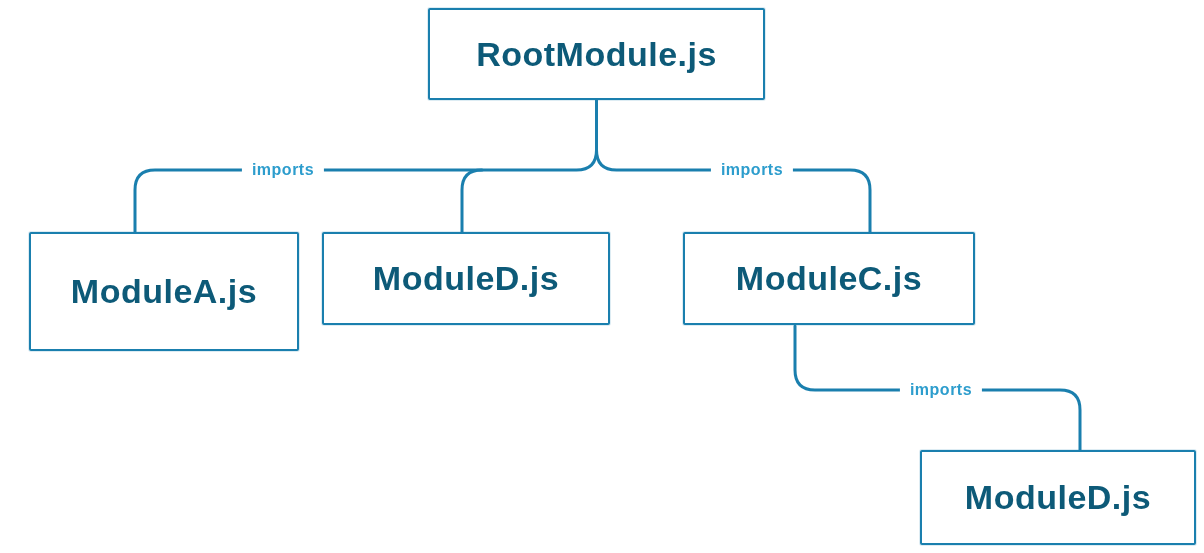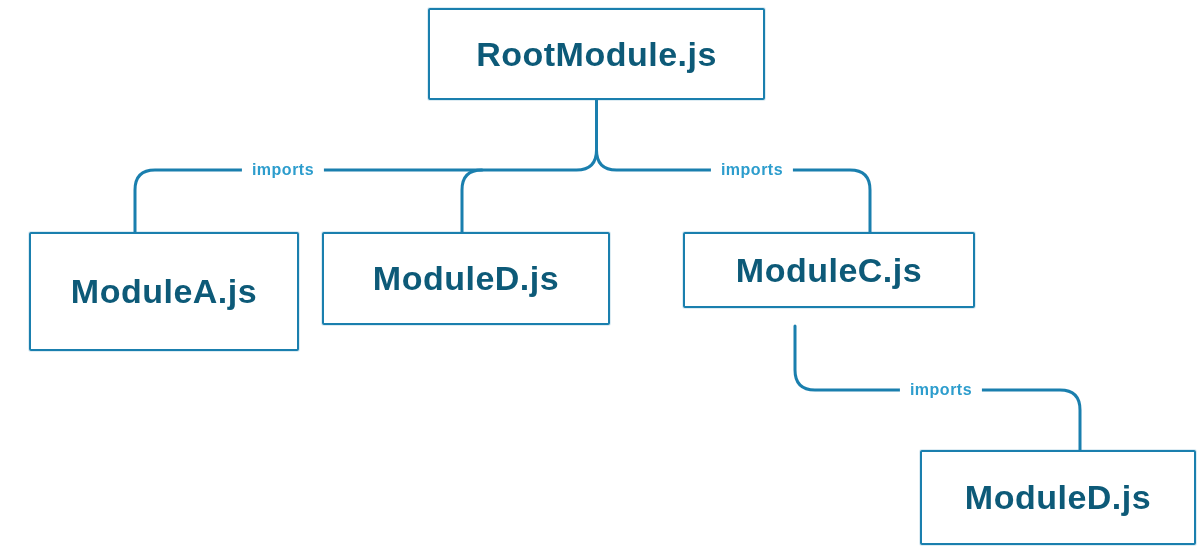--- a/index.html
+++ b/index.html
@@ -47,21 +47,21 @@
     color:var(--edge-label);
     font-size:16px;
     font-weight:700;
     letter-spacing:0.5px;
     white-space:nowrap;
   }
   
   #node-root    {left:428px; top:8px;   width:337px; height:92px;}
   #node-moduleA {left:2px;   top:232px; width:270px; height:119px;margin-left:27px;}
   #node-moduleB {left:322px; top:232px; width:288px; height:93px;}
-  #node-moduleC {left:683px; top:232px; width:292px; height:76px;}
+  #node-moduleC {left:683px; top:232px; width:292px; height:93px;}
   #node-moduleD {left:920px; top:450px; width:276px; height:95px;}
   
   #edge-label-left   {left:283px; top:170px;}
   #edge-label-right  {left:752px; top:170px;}
   #edge-label-bottom {left:941px; top:390px;}
 </style>
 </head>
 <body>
 
 <div class="canvas">

